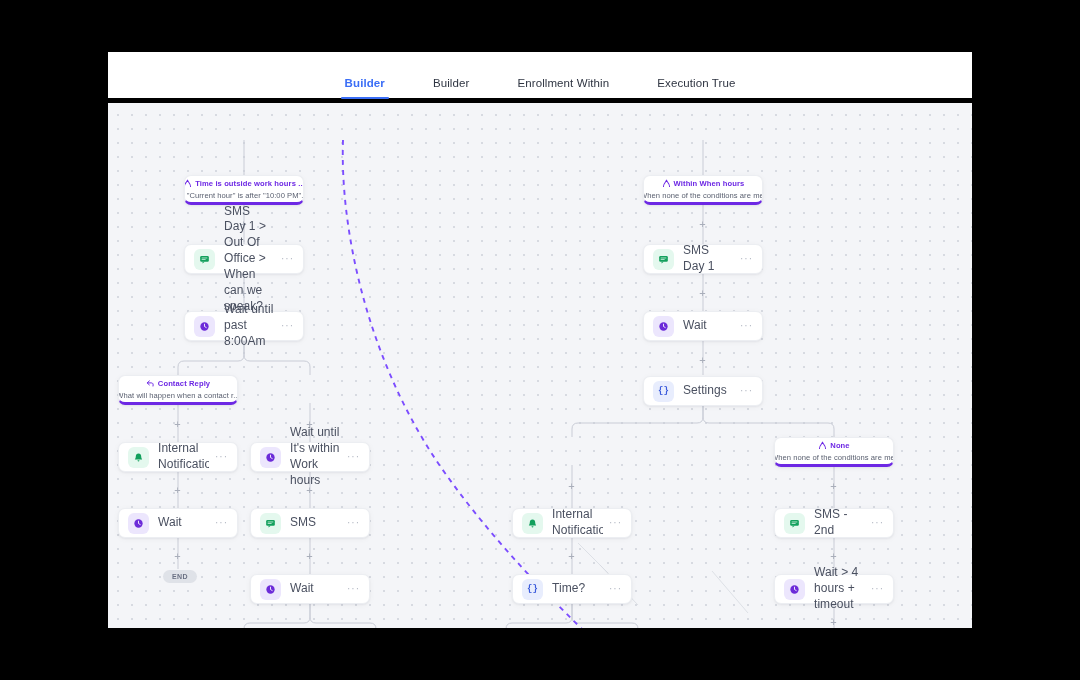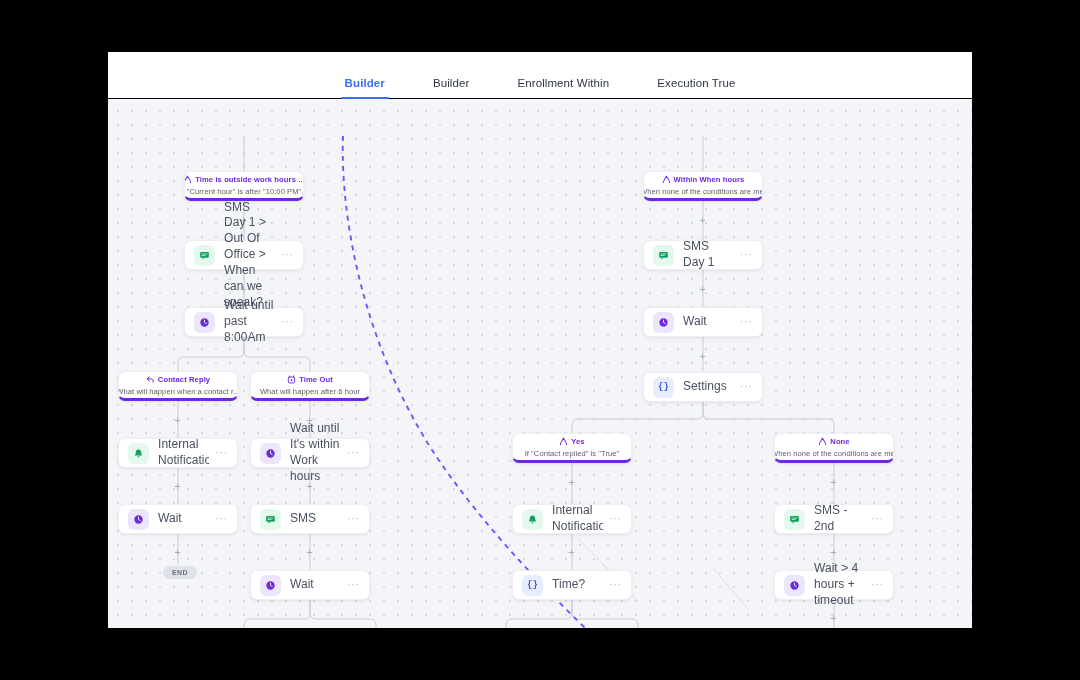--- a/index.html
+++ b/index.html
@@ -1,21 +1,21 @@
 <!DOCTYPE html>
 <html><head>
 <meta charset="utf-8">
 <style>
   html,body{margin:0;padding:0;background:#000;}
   body{width:1080px;height:680px;overflow:hidden;font-family:"Liberation Sans",sans-serif;}
 
   #app{position:absolute;left:108px;top:52px;width:864px;height:576px;background:#ffffff;overflow:hidden;}
 
   
-  .tabbar{position:relative;height:46px;background:#fff;border-bottom:1px solid #000000;
+  .tabbar{position:relative;height:46px;background:#fff;border-bottom:5px solid #000000;
           display:flex;align-items:flex-end;justify-content:center;gap:40px;padding-bottom:0;text-align:center;}
   .tab{font-size:11.5px;color:#2f3542;padding:0 4px 9px 4px;position:relative;cursor:pointer;
        letter-spacing:.1px;white-space:nowrap;}
   .tab.active{color:#3b6ef6;font-weight:600;}
   .tab.active:after{content:"";position:absolute;left:0;right:0;bottom:-1px;height:2.5px;background:#3b6ef6;border-radius:2px;}
 
   
   .canvas{position:relative;width:100%;height:530px;overflow:hidden;
     background-color:#f4f5f8;
     background-image:radial-gradient(#d7dae1 1px, transparent 1.1px);
@@ -160,32 +160,20 @@
       <div class="bhead">
         <svg width="9" height="9" viewBox="0 0 12 12">
           <path d="M4.5,2.5 L1.5,5.2 L4.5,7.9" stroke="#6d28e4" stroke-width="1.3" fill="none" stroke-linecap="round" stroke-linejoin="round"></path>
           <path d="M1.8,5.2 L7,5.2 C9.2,5.2 10,6.6 9.4,9.4" stroke="#6d28e4" stroke-width="1.3" fill="none" stroke-linecap="round"></path>
         </svg>
         <span>Contact Reply</span>
       </div>
       <div class="bsub">What will happen when a contact r...</div>
     </div>
 
-    <div class="bnode" style="left:142px;top:272px;width:120px;height:30px;">
-      <div class="bhead">
-        <svg width="9" height="9" viewBox="0 0 12 12">
-          <rect x="1.8" y="2.6" width="8.4" height="8" rx="1.5" stroke="#6d28e4" stroke-width="1.2" fill="none"></rect>
-          <path d="M3.2,1.2 L3.2,3" stroke="#6d28e4" stroke-width="1.2" stroke-linecap="round"></path>
-          <path d="M8.8,1.2 L8.8,3" stroke="#6d28e4" stroke-width="1.2" stroke-linecap="round"></path>
-          <circle cx="6" cy="6.8" r="1.3" fill="#6d28e4"></circle>
-        </svg>
-        <span>Time Out</span>
-      </div>
-      <div class="bsub">What will happen after 6 hour</div>
-    </div>
 
     <div class="plus" style="left:64px;top:316px;">+</div>
     <div class="plus" style="left:196px;top:316px;">+</div>
 
     <div class="node action" style="left:10px;top:339px;width:120px;height:30px;">
       <span class="ico green">
         <svg width="11" height="11" viewBox="0 0 14 14">
             <path d="M7,1.8 C4.8,1.8 3.6,3.3 3.6,5.4 C3.6,8 2.4,9 2.4,9.6 L11.6,9.6 C11.6,9 10.4,8 10.4,5.4 C10.4,3.3 9.2,1.8 7,1.8 Z" fill="#12a05c"></path>
             <path d="M5.7,10.6 C5.9,11.6 6.4,12.1 7,12.1 C7.6,12.1 8.1,11.6 8.3,10.6 Z" fill="#12a05c"></path>
           </svg>
@@ -287,29 +275,20 @@
     </div>
 
     <div class="plus" style="left:589px;top:252px;">+</div>
 
     <div class="node action" style="left:535px;top:273px;width:120px;height:30px;">
       <span class="ico blue">{}</span>
       <span class="ntxt">Settings</span>
       <span class="dots">···</span>
     </div>
 
-    <div class="bnode" style="left:404px;top:334px;width:120px;height:30px;">
-      <div class="bhead">
-        <svg width="9" height="9" viewBox="0 0 12 12">
-          <path d="M2,10 C2,5 6,4 6,1 C6,4 10,5 10,10" stroke="#6d28e4" stroke-width="1.4" fill="none" stroke-linecap="round"></path>
-        </svg>
-        <span>Yes</span>
-      </div>
-      <div class="bsub">If "Contact replied" is "True"</div>
-    </div>
 
     <div class="bnode" style="left:666px;top:334px;width:120px;height:30px;text-align:right;">
       <div class="bhead">
         <svg width="9" height="9" viewBox="0 0 12 12">
           <path d="M2,10 C2,5 6,4 6,1 C6,4 10,5 10,10" stroke="#6d28e4" stroke-width="1.4" fill="none" stroke-linecap="round"></path>
         </svg>
         <span>None</span>
       </div>
       <div class="bsub">When none of the conditions are met</div>
     </div>

